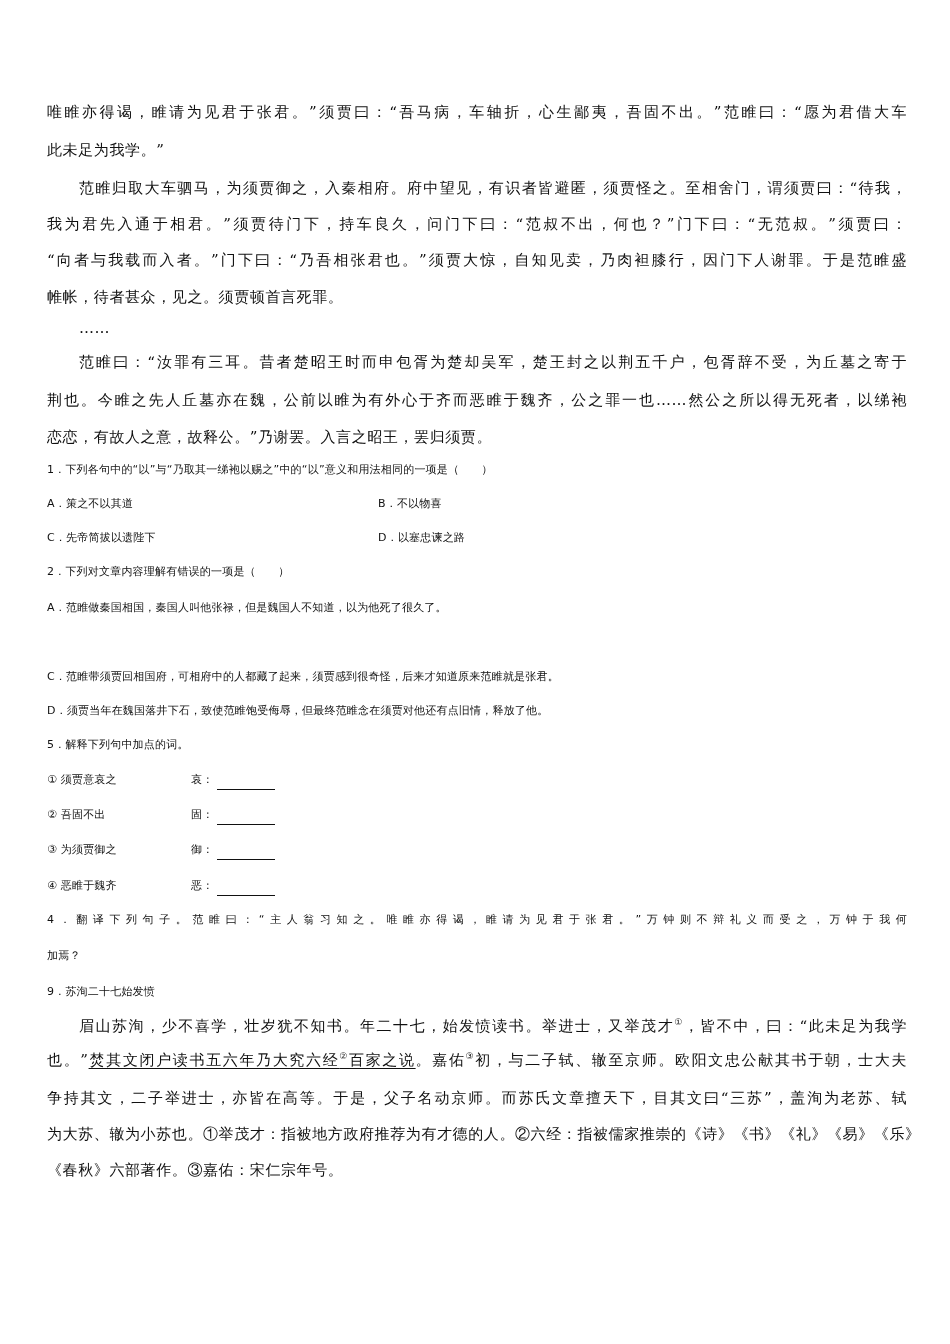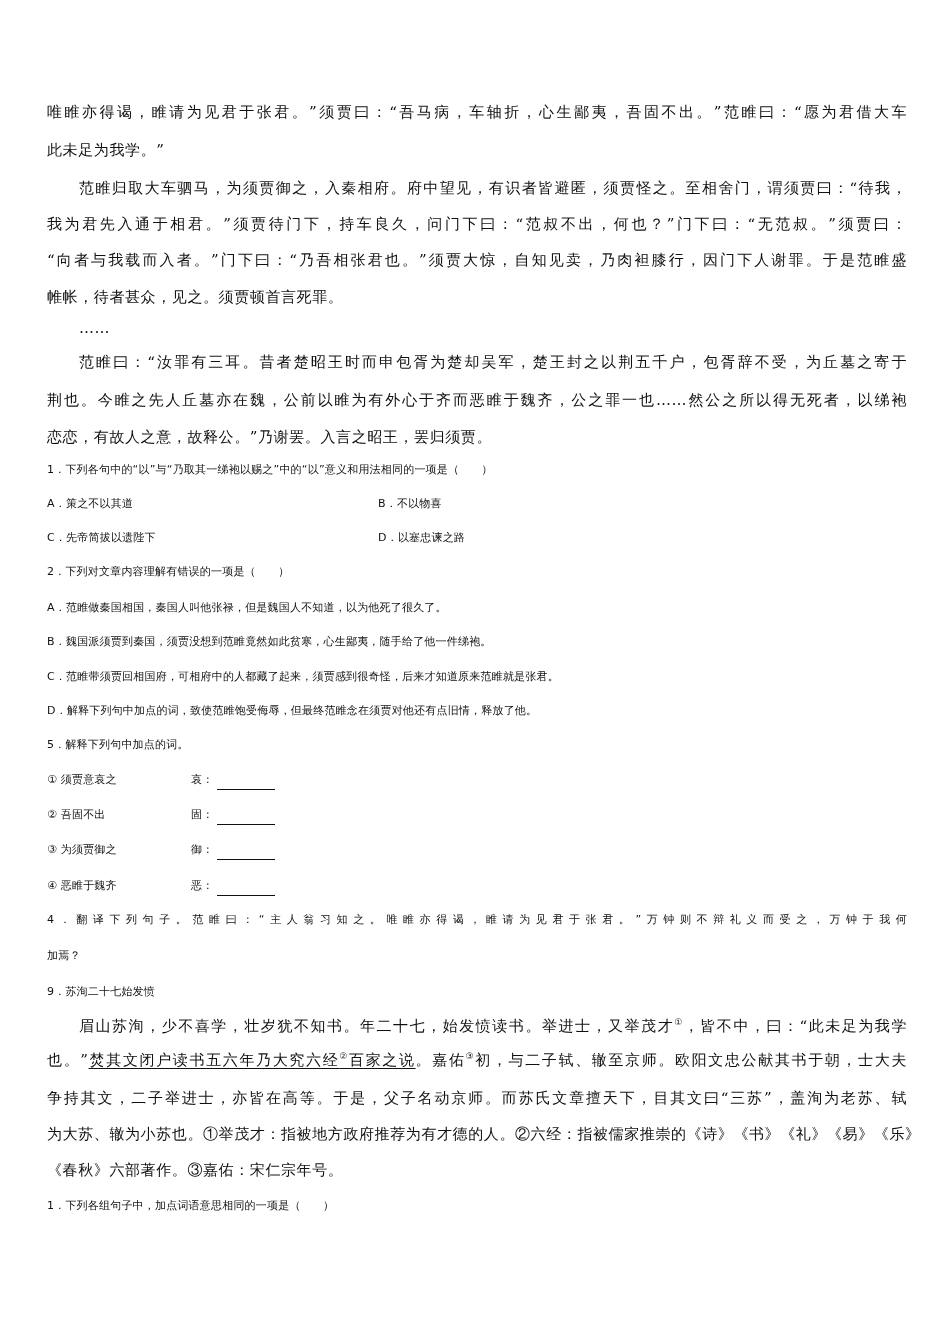--- a/index.html
+++ b/index.html
@@ -44,23 +44,22 @@
     <span><span>A．</span><span>策之不以其道</span></span>
     <span class="opt-b" style="left:331px"><span>B．</span><span>不以物喜</span></span>
   </div>
   <div class="line sans" style="top:528px">
     <span><span>C．</span><span>先帝简拔以遗陛下</span></span>
     <span class="opt-b" style="left:331px"><span>D．</span><span>以塞忠谏之路</span></span>
   </div>
 
   <div class="line sans" style="top:562px">2．下列对文章内容理解有错误的一项是（　　）</div>
   <div class="line sans" style="top:598px"><span>A．</span><span>范睢做秦国相国，秦国人叫他张禄，但是魏国人不知道，以为他死了很久了。</span></div>
-  <div class="line sans" style="top:632px"><span>B．</span><span>魏国派须贾到秦国，须贾没想到范睢竟然如此贫寒，心生鄙夷，随手给了他一件绨袍。</span></div>
   <div class="line sans" style="top:667px"><span>C．</span><span>范睢带须贾回相国府，可相府中的人都藏了起来，须贾感到很奇怪，后来才知道原来范睢就是张君。</span></div>
-  <div class="line sans" style="top:701px"><span>D．</span><span>解释下列句中加点的词，致使范睢饱受侮辱，但最终范睢念在须贾对他还有点旧情，释放了他。</span></div>
+  <div class="line sans" style="top:701px"><span>D．</span><span>须贾当年在魏国落井下石，致使范睢饱受侮辱，但最终范睢念在须贾对他还有点旧情，释放了他。</span></div>
 
   <div class="line sans" style="top:735px">5．解释下列句中加点的词。</div>
   <div class="line sans" style="top:770px">
     <span>① 须贾意哀之</span>
     <span class="col2" style="left:144px"><span>哀：</span><span class="blank"></span></span>
   </div>
   <div class="line sans" style="top:805px">
     <span>② 吾固不出</span>
     <span class="col2" style="left:144px"><span>固：</span><span class="blank"></span></span>
   </div>
@@ -75,15 +74,14 @@
 
   <div class="line sans justify" style="top:910px">4．翻译下列句子。范睢曰：“主人翁习知之。唯睢亦得谒，睢请为见君于张君。”万钟则不辩礼义而受之，万钟于我何</div>
   <div class="line sans" style="top:946px">加焉？</div>
 
   <div class="line sans" style="top:982px">9．苏洵二十七始发愤</div>
   <div class="line indent justify" style="top:1016px"><span>眉山苏洵，少不喜学，壮岁犹不知书。年二十七，始发愤读书。举进士，又举茂才</span><sup>①</sup><span>，皆不中，曰：“此未足为我学</span></div>
   <div class="line justify" style="top:1050px"><span>也。”</span><span class="u"><span>焚其文闭户读书五六年乃大究六经</span><sup>②</sup><span>百家之说</span></span><span>。嘉佑</span><sup>③</sup><span>初，与二子轼、辙至京师。欧阳文忠公献其书于朝，士大夫</span></div>
   <div class="line justify" style="top:1088px">争持其文，二子举进士，亦皆在高等。于是，父子名动京师。而苏氏文章擅天下，目其文曰“三苏”，盖洵为老苏、轼</div>
   <div class="line justify" style="top:1124px">为大苏、辙为小苏也。①举茂才：指被地方政府推荐为有才德的人。②六经：指被儒家推崇的《诗》《书》《礼》《易》《乐》</div>
   <div class="line" style="top:1160px">《春秋》六部著作。③嘉佑：宋仁宗年号。</div>
-  <div class="line sans" style="top:1196px">1．下列各组句子中，加点词语意思相同的一项是（　　）</div>
 
 </div>
 
 </body></html>

